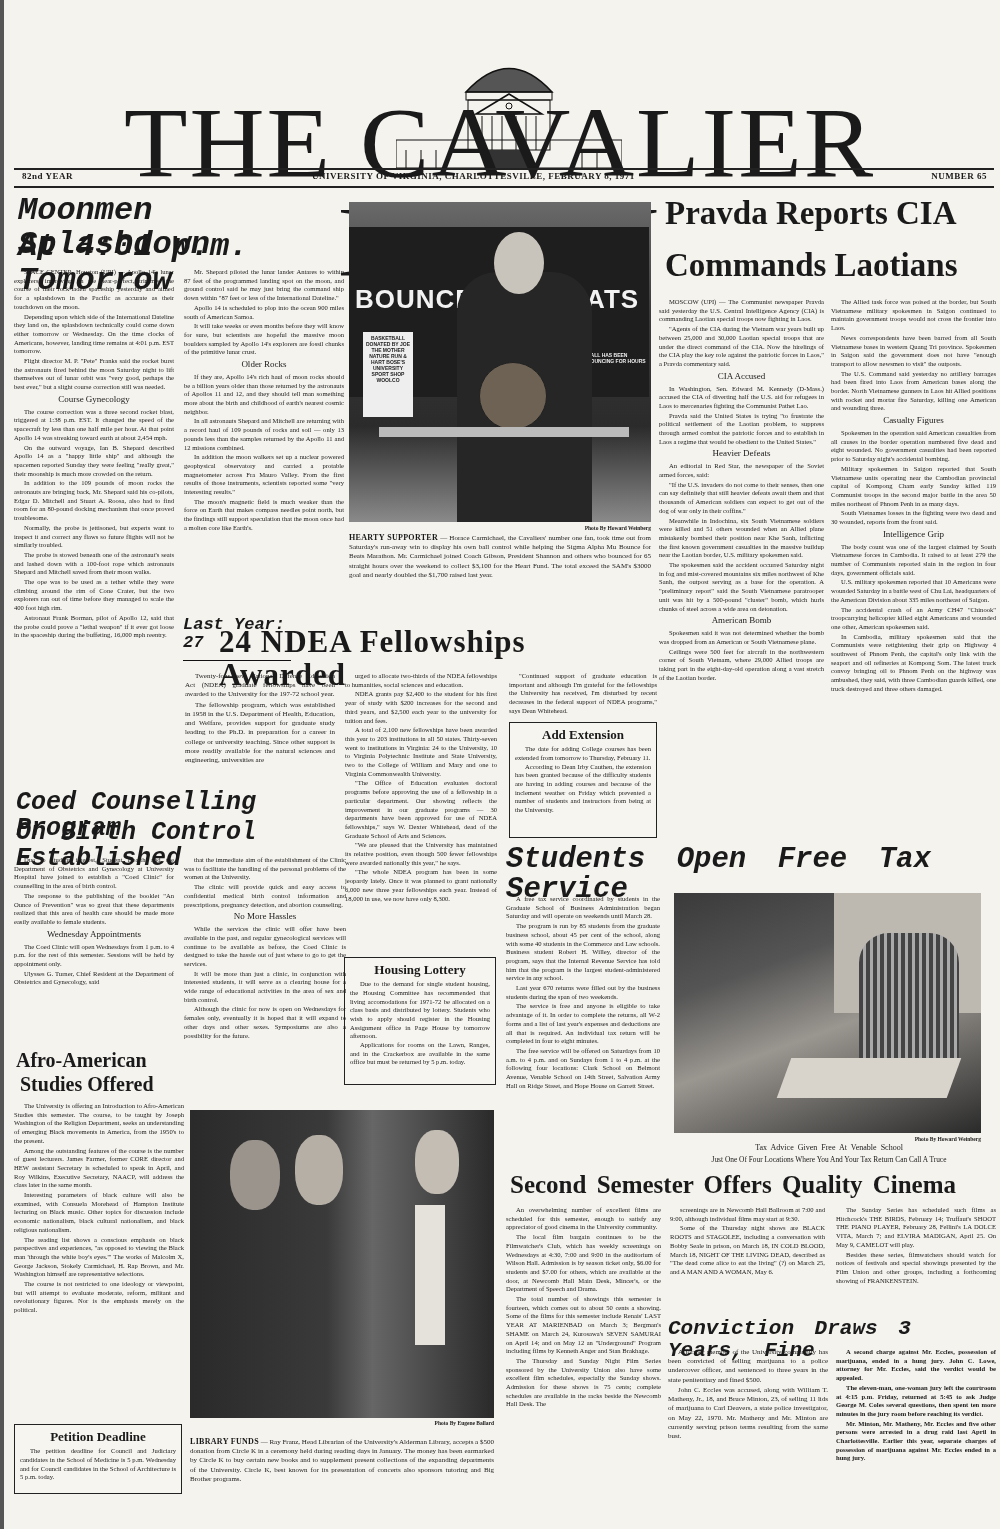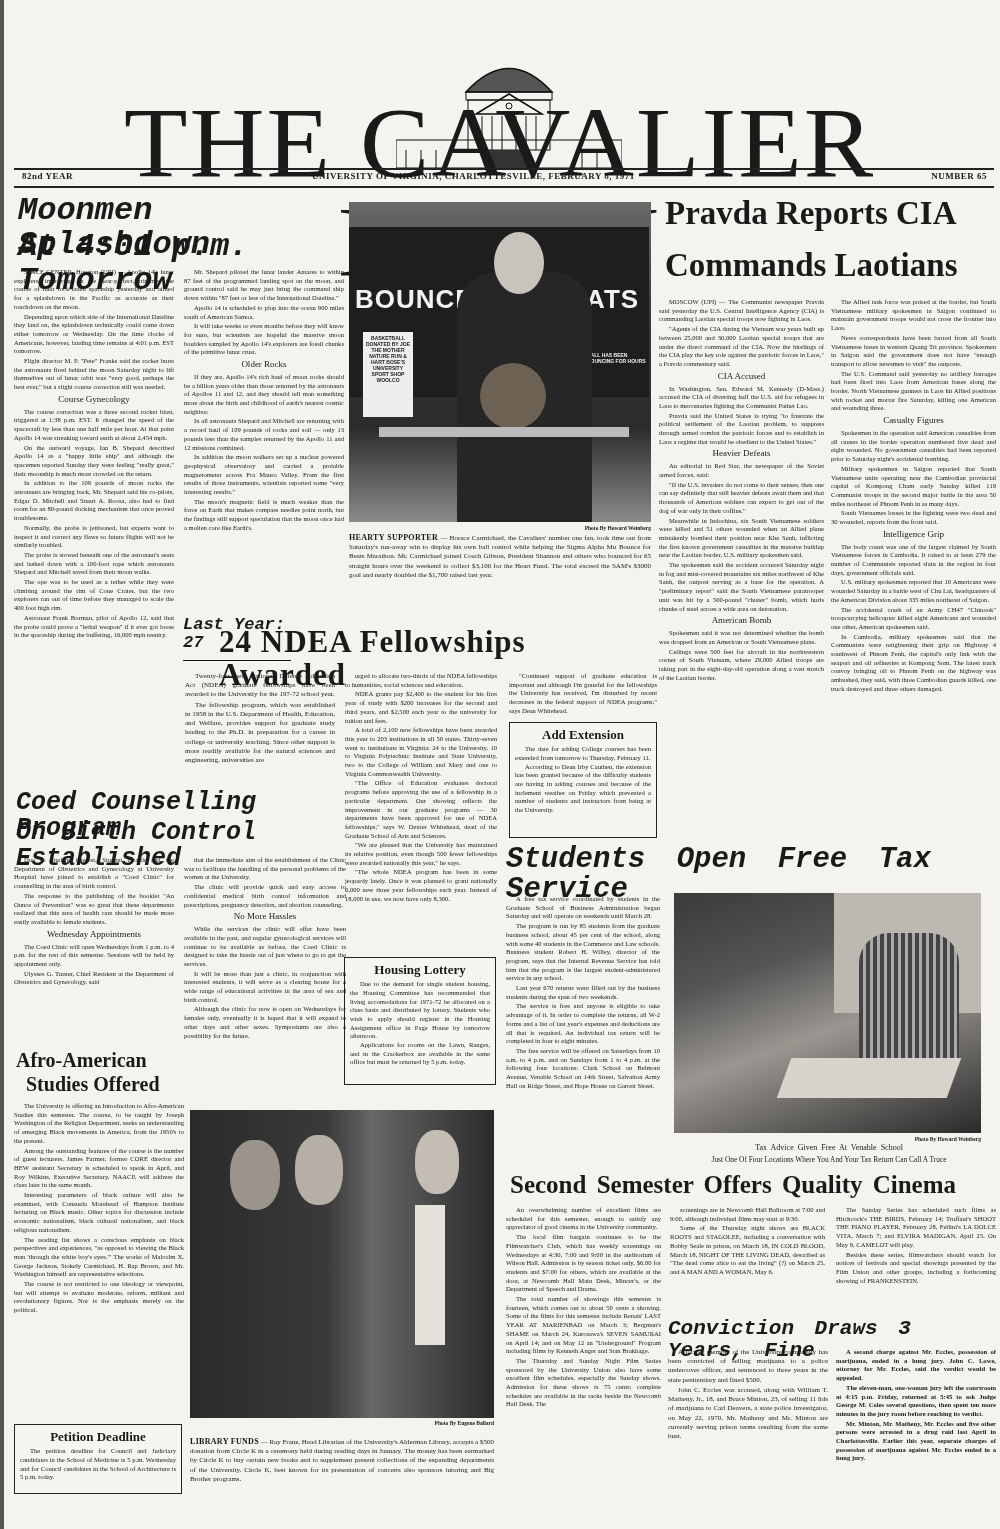--- a/index.html
+++ b/index.html
@@ -189,21 +189,21 @@
       <p>The clinic will provide quick and easy access to confidential medical birth control information and prescriptions, pregnancy detection, and abortion counseling.</p>
       <div class="sub">No More Hassles</div>
       <p>While the services the clinic will offer have been available in the past, and regular gynecological services will continue to be available as before, the Coed Clinic is designed to take the hassle out of just where to go to get the services.</p>
       <p>It will be more than just a clinic, in conjunction with interested students, it will serve as a clearing house for a wide range of educational activities in the area of sex and birth control.</p>
       <p>Although the clinic for now is open on Wednesdays for females only, eventually it is hoped that it will expand to other days and other sexes. Symposiums are also a possibility for the future.</p>
     </div>
   </div>
 
   <div class="abs" style="left:10px;top:1050px;width:172px;height:400px;">
     <h2 class="abs" style="left:2px;top:0;font-size:20px;">Afro-American</h2>
-    <h2 class="abs" style="left:12px;top:24px;font-size:20px;">Studies Offered</h2>
+    <h2 class="abs" style="left:6px;top:24px;font-size:20px;">Studies Offered</h2>
     <div class="col" style="left:0;top:52px;width:170px;height:330px;">
       <p>The University is offering an Introduction to Afro-American Studies this semester. The course, to be taught by Joseph Washington of the Religion Department, seeks an understanding of emerging Black movements in America, from the 1950's to the present.</p>
       <p>Among the outstanding features of the course is the number of guest lecturers. James Farmer, former CORE director and HEW assistant Secretary is scheduled to speak in April, and Roy Wilkins, Executive Secretary, NAACP, will address the class later in the same month.</p>
       <p>Interesting parameters of black culture will also be examined, with Consuela Morehead of Hampton Institute lecturing on Black music. Other topics for discussion include economic nationalism, black cultural nationalism, and black religious nationalism.</p>
       <p>The reading list shows a conscious emphasis on black perspectives and experiences, "as opposed to viewing the Black man 'through the white boy's eyes.'" The works of Malcolm X, George Jackson, Stokely Carmichael, H. Rap Brown, and Mr. Washington himself are representative selections.</p>
       <p>The course is not restricted to one ideology or viewpoint, but will attempt to evaluate moderate, reform, militant and revolutionary figures. Nor is the emphasis merely on the political.</p>
     </div>
   </div>
 
   <div class="box" style="left:10px;top:1424px;width:168px;height:70px;">

